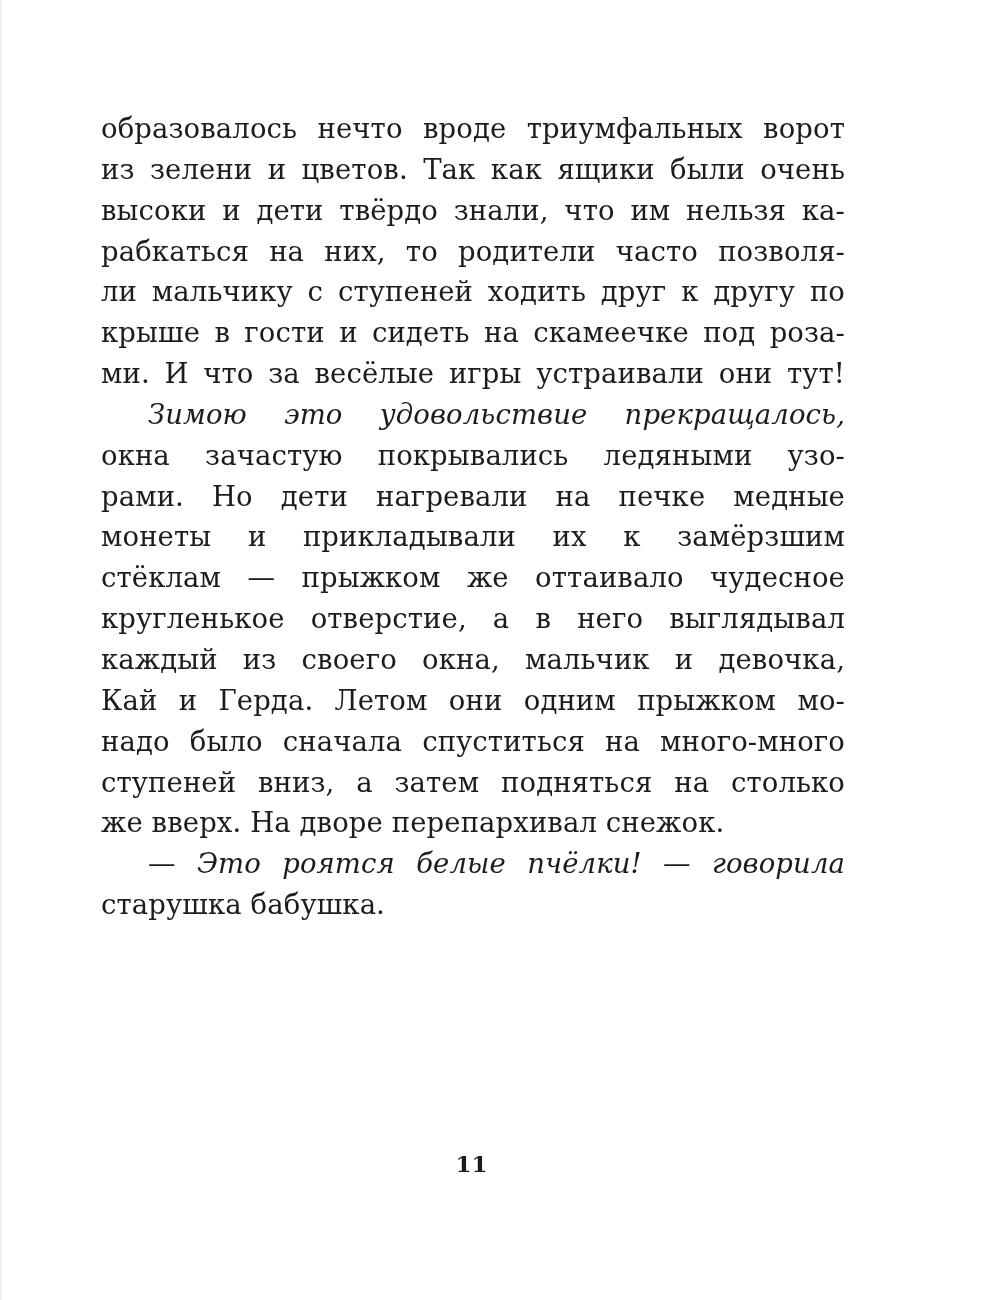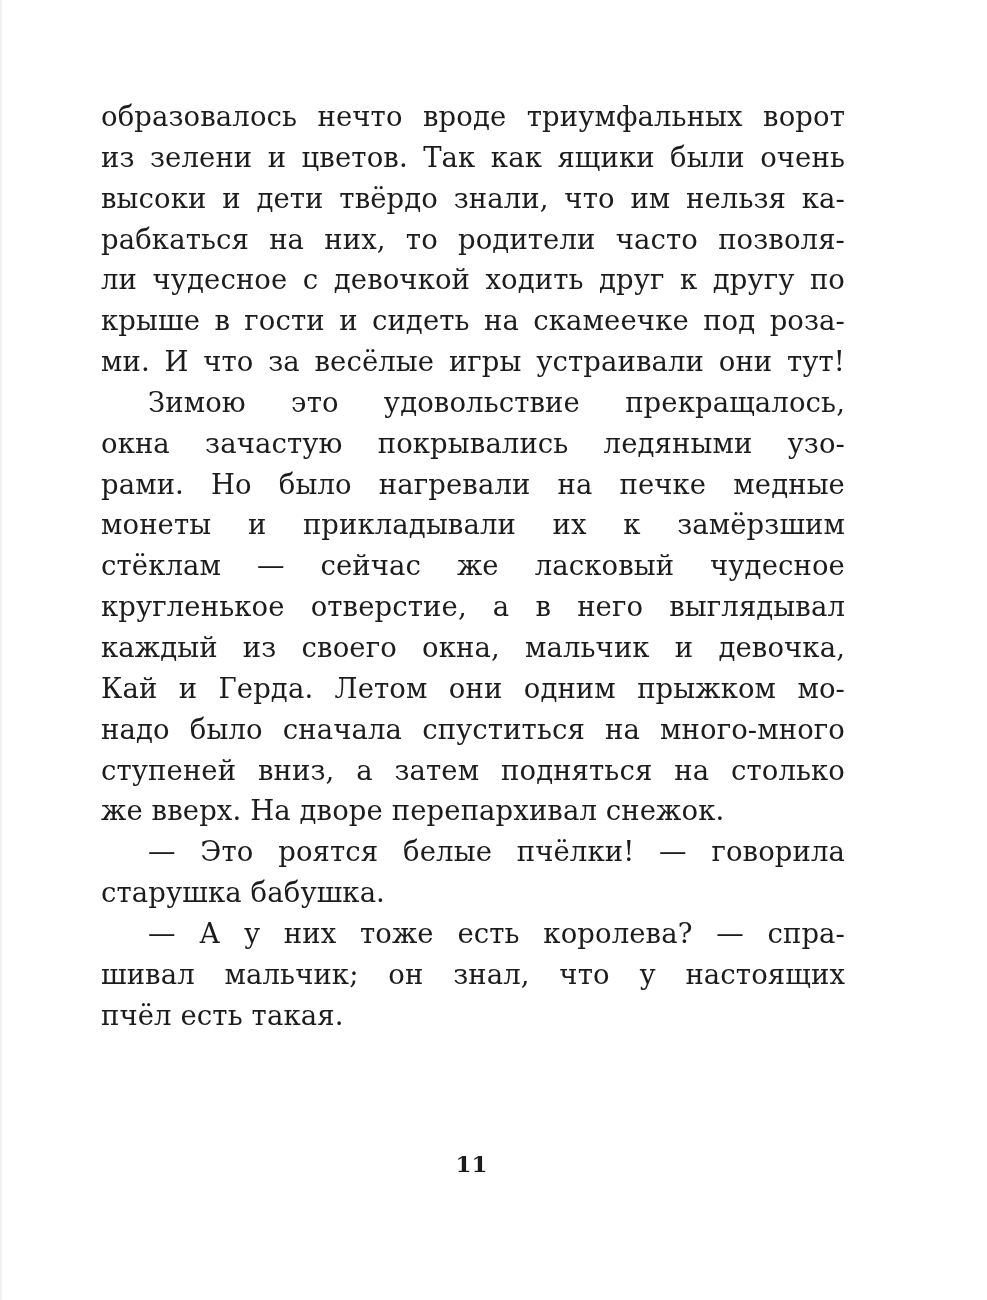--- a/index.html
+++ b/index.html
@@ -19,35 +19,36 @@
       position: absolute;
       left: 0;
       top: 0;
       width: 2px;
       height: 1300px;
       background: #f2f2f2;
     }
     .page-text {
       position: absolute;
       left: 101px;
-      top: 96px;
+      top: 108px;
       width: 744px;
     }
     .line {
       display: block;
       height: 40.85px;
       line-height: 40.85px;
       font-size: 27.5px;
       white-space: nowrap;
       text-align: justify;
       text-align-last: justify;
       letter-spacing: 0.1px;
     }
     .line.indent {
       padding-left: 47px;
+      font-style: italic;
     }
     .line.last {
       text-align-last: left;
     }
     .page-number {
       position: absolute;
       left: 0;
       width: 943px;
       top: 1144px;
       text-align: center;
@@ -61,44 +62,39 @@
 
 <div class="edge-strip"></div>
 
 <div class="page-text">
 
   <div>
     <span class="line">образовалось нечто вроде триумфальных ворот</span>
     <span class="line">из зелени и цветов. Так как ящики были очень</span>
     <span class="line">высоки и дети твёрдо знали, что им нельзя ка-</span>
     <span class="line">рабкаться на них, то родители часто позволя-</span>
-    <span class="line">ли чудесное с девочкой ходить друг к другу по</span>
+    <span class="line">ли мальчику с ступеней ходить друг к другу по</span>
     <span class="line">крыше в гости и сидеть на скамеечке под роза-</span>
     <span class="line">ми. И что за весёлые игры устраивали они тут!</span>
   </div>
 
   <div>
     <span class="line indent">Зимою это удовольствие прекращалось,</span>
     <span class="line">окна зачастую покрывались ледяными узо-</span>
-    <span class="line">рами. Но было нагревали на печке медные</span>
+    <span class="line">рами. Но дети нагревали на печке медные</span>
     <span class="line">монеты и прикладывали их к замёрзшим</span>
-    <span class="line">стёклам — сейчас же ласковый чудесное</span>
+    <span class="line">стёклам — прыжком же оттаивало чудесное</span>
     <span class="line">кругленькое отверстие, а в него выглядывал</span>
     <span class="line">каждый из своего окна, мальчик и девочка,</span>
     <span class="line">Кай и Герда. Летом они одним прыжком мо-</span>
     <span class="line">надо было сначала спуститься на много-много</span>
     <span class="line">ступеней вниз, а затем подняться на столько</span>
     <span class="line last">же вверх. На дворе перепархивал снежок.</span>
   </div>
 
   <div>
     <span class="line indent">— Это роятся белые пчёлки! — говорила</span>
     <span class="line last">старушка бабушка.</span>
   </div>
 
-  <div>
-    <span class="line indent">— А у них тоже есть королева? — спра-</span>
-    <span class="line">шивал мальчик; он знал, что у настоящих</span>
-    <span class="line last">пчёл есть такая.</span>
-  </div>
 </div>
 
 <div class="page-number">11</div>
 
 </body></html>

